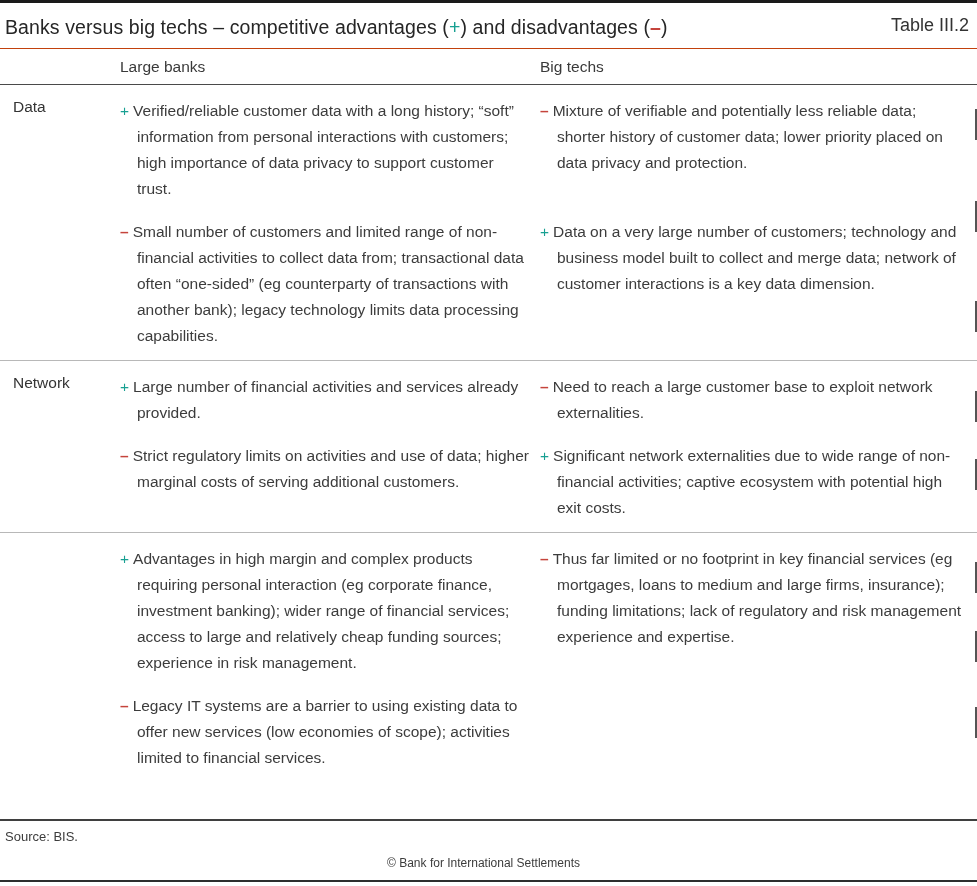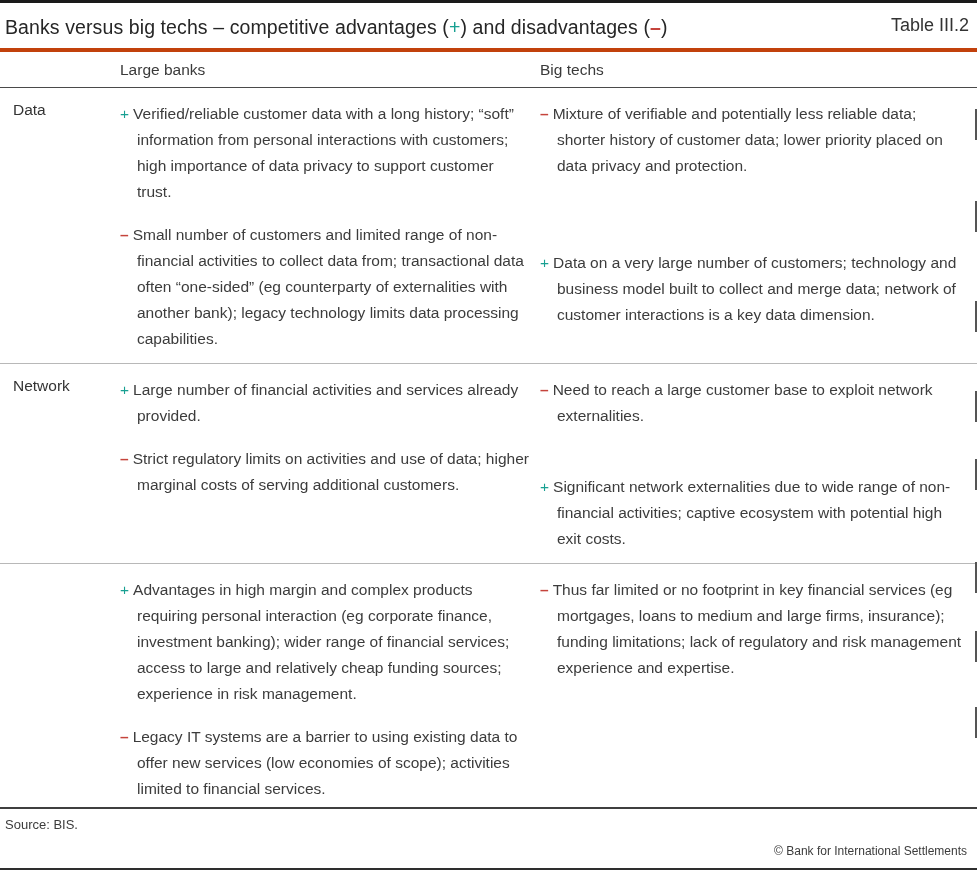--- a/index.html
+++ b/index.html
@@ -14,21 +14,21 @@
     border-top: 3px solid #1a1a1a;
     overflow: hidden;
   }
 
   
   .titlebar {
     display: flex;
     justify-content: space-between;
     align-items: flex-end;
     padding: 12px 8px 9px 5px;
-    border-bottom: 4px solid #c2410c;
+    border-bottom: 1px solid #c2410c;
     gap: 16px;
   }
   .title {
     margin: 0;
     font-size: 19.5px;
     font-weight: 400;
     color: #262626;
     letter-spacing: 0.1px;
   }
   .title .t-plus  { color: var(--plus, #18a092); }
@@ -64,31 +64,31 @@
     font-size: 15.5px;
     line-height: 26px;
     color: #3c3c3c;
     padding-left: 17px;
     text-indent: -17px;
     padding-right: 10px;
   }
   .r1c2 { grid-row: 1; grid-column: 2; }
   .r1c3 { grid-row: 1; grid-column: 3; }
   .r2c2 { grid-row: 2; grid-column: 2; }
-  .r2c3 { grid-row: 2; grid-column: 3; margin-top: 28px; }
+  .r2c3 { grid-row: 2; grid-column: 3; }
 
   .sign { margin-right: 4px; }
   .sign.plus  { color: var(--plus, #18a092); }
   .sign.minus { color: var(--minus, #c5443c); font-weight: 700; }
 
   
-  .footer { position: absolute; left: 0; right: 0; bottom: 16px; }
+  .footer { position: absolute; left: 0; right: 0; bottom: 4px; }
   .footer-rule { border-top: 2px solid #3f3f3f; }
   .source { font-size: 13px; color: #3c3c3c; padding: 8px 0 0 5px; }
-  .copyright { font-size: 12px; color: #3c3c3c; text-align: right; padding: 12px 10px 10px 0; }
+  .copyright { font-size: 12px; color: #3c3c3c; text-align: center; padding: 12px 10px 10px 0; }
   .bottom-rule { border-top: 2.5px solid #2e2e2e; }
 
   
   .edge-mark {
     position: absolute;
     right: 0;
     width: 2.5px;
     height: 31px;
     background: #555555;
   }
@@ -106,21 +106,21 @@
   <div class="colheads">
     <div></div>
     <div class="colhead">Large banks</div>
     <div class="colhead">Big techs</div>
   </div>
 
   <section class="trow">
     <div class="cat">Data</div>
     <div class="para r1c2"><span class="sign plus">+</span><span>Verified/reliable customer data with a long history; “soft” information from personal interactions with customers; high importance of data privacy to support customer trust.</span></div>
     <div class="para r1c3"><span class="sign minus">–</span><span>Mixture of verifiable and potentially less reliable data; shorter history of customer data; lower priority placed on data privacy and protection.</span></div>
-    <div class="para r2c2"><span class="sign minus">–</span><span>Small number of customers and limited range of non-financial activities to collect data from; transactional data often “one-sided” (eg counterparty of externalities with another bank); legacy technology limits data processing capabilities.</span></div>
+    <div class="para r2c2"><span class="sign minus">–</span><span>Small number of customers and limited range of non-financial activities to collect data from; transactional data often “one-sided” (eg counterparty of transactions with another bank); legacy technology limits data processing capabilities.</span></div>
     <div class="para r2c3"><span class="sign plus">+</span><span>Data on a very large number of customers; technology and business model built to collect and merge data; network of customer interactions is a key data dimension.</span></div>
   </section>
 
   <section class="trow">
     <div class="cat">Network</div>
     <div class="para r1c2"><span class="sign plus">+</span><span>Large number of financial activities and services already provided.</span></div>
     <div class="para r1c3"><span class="sign minus">–</span><span>Need to reach a large customer base to exploit network externalities.</span></div>
     <div class="para r2c2"><span class="sign minus">–</span><span>Strict regulatory limits on activities and use of data; higher marginal costs of serving additional customers.</span></div>
     <div class="para r2c3"><span class="sign plus">+</span><span>Significant network externalities due to wide range of non-financial activities; captive ecosystem with potential high exit costs.</span></div>
   </section>

